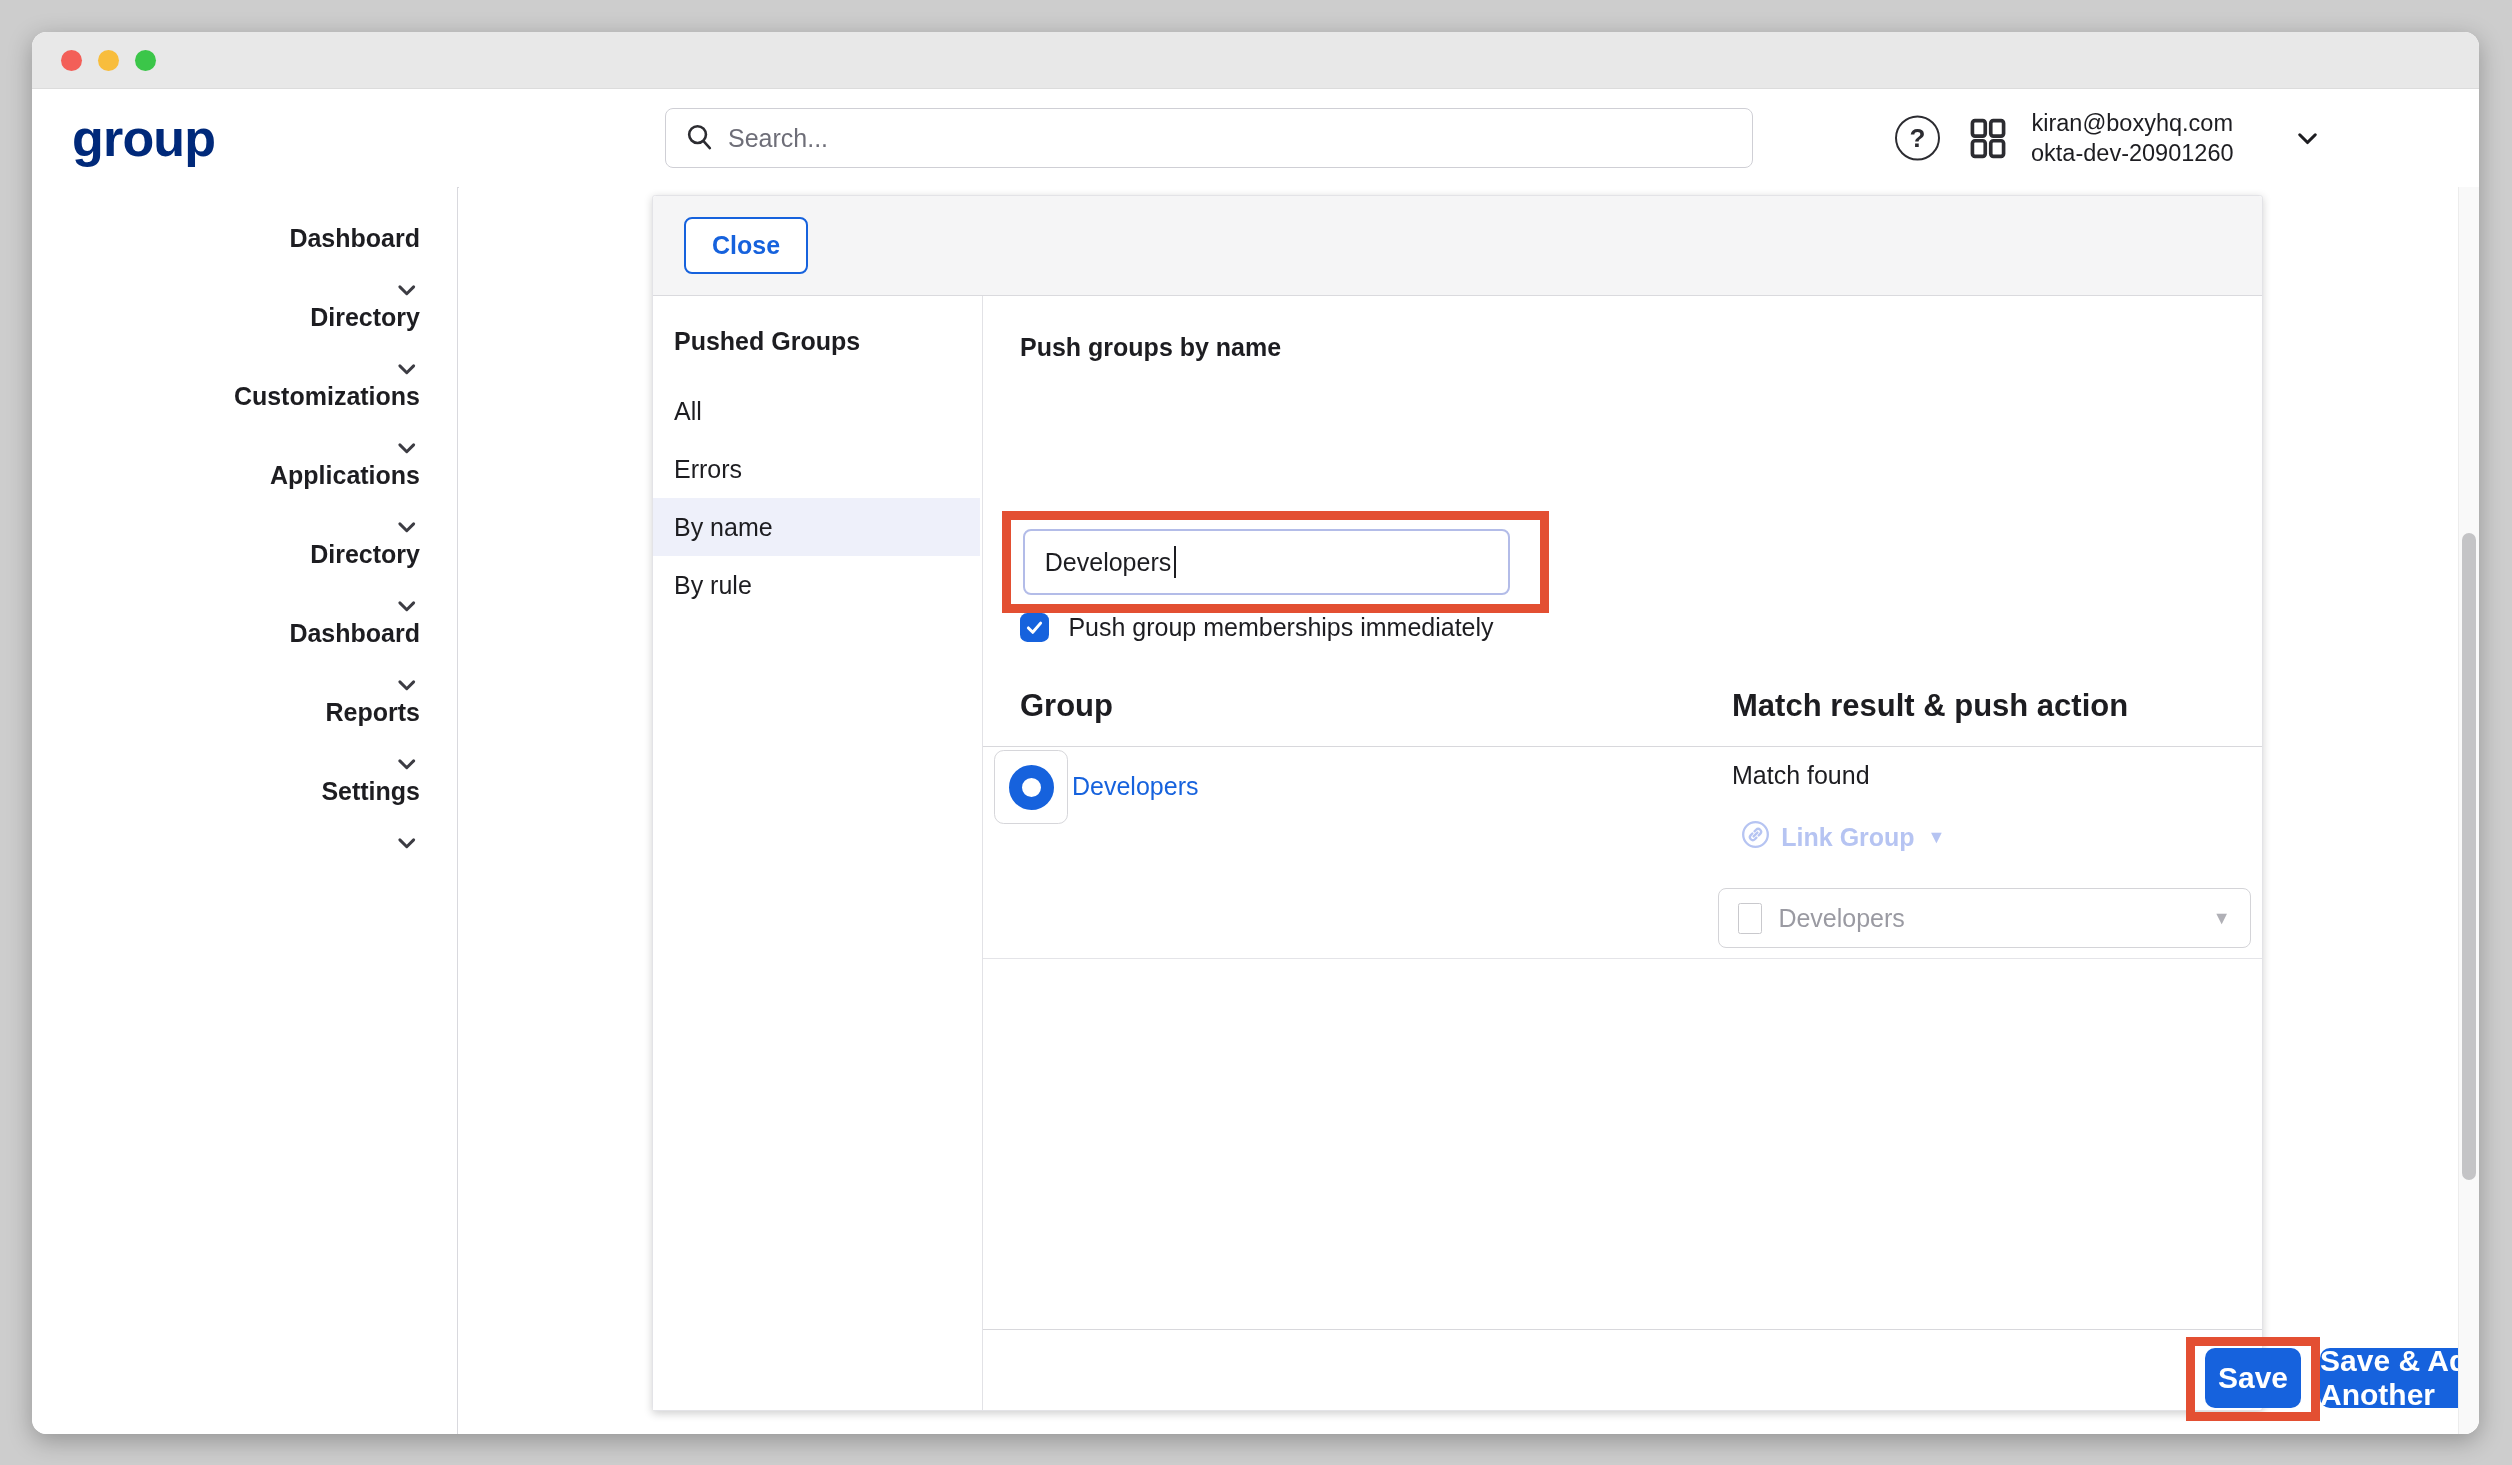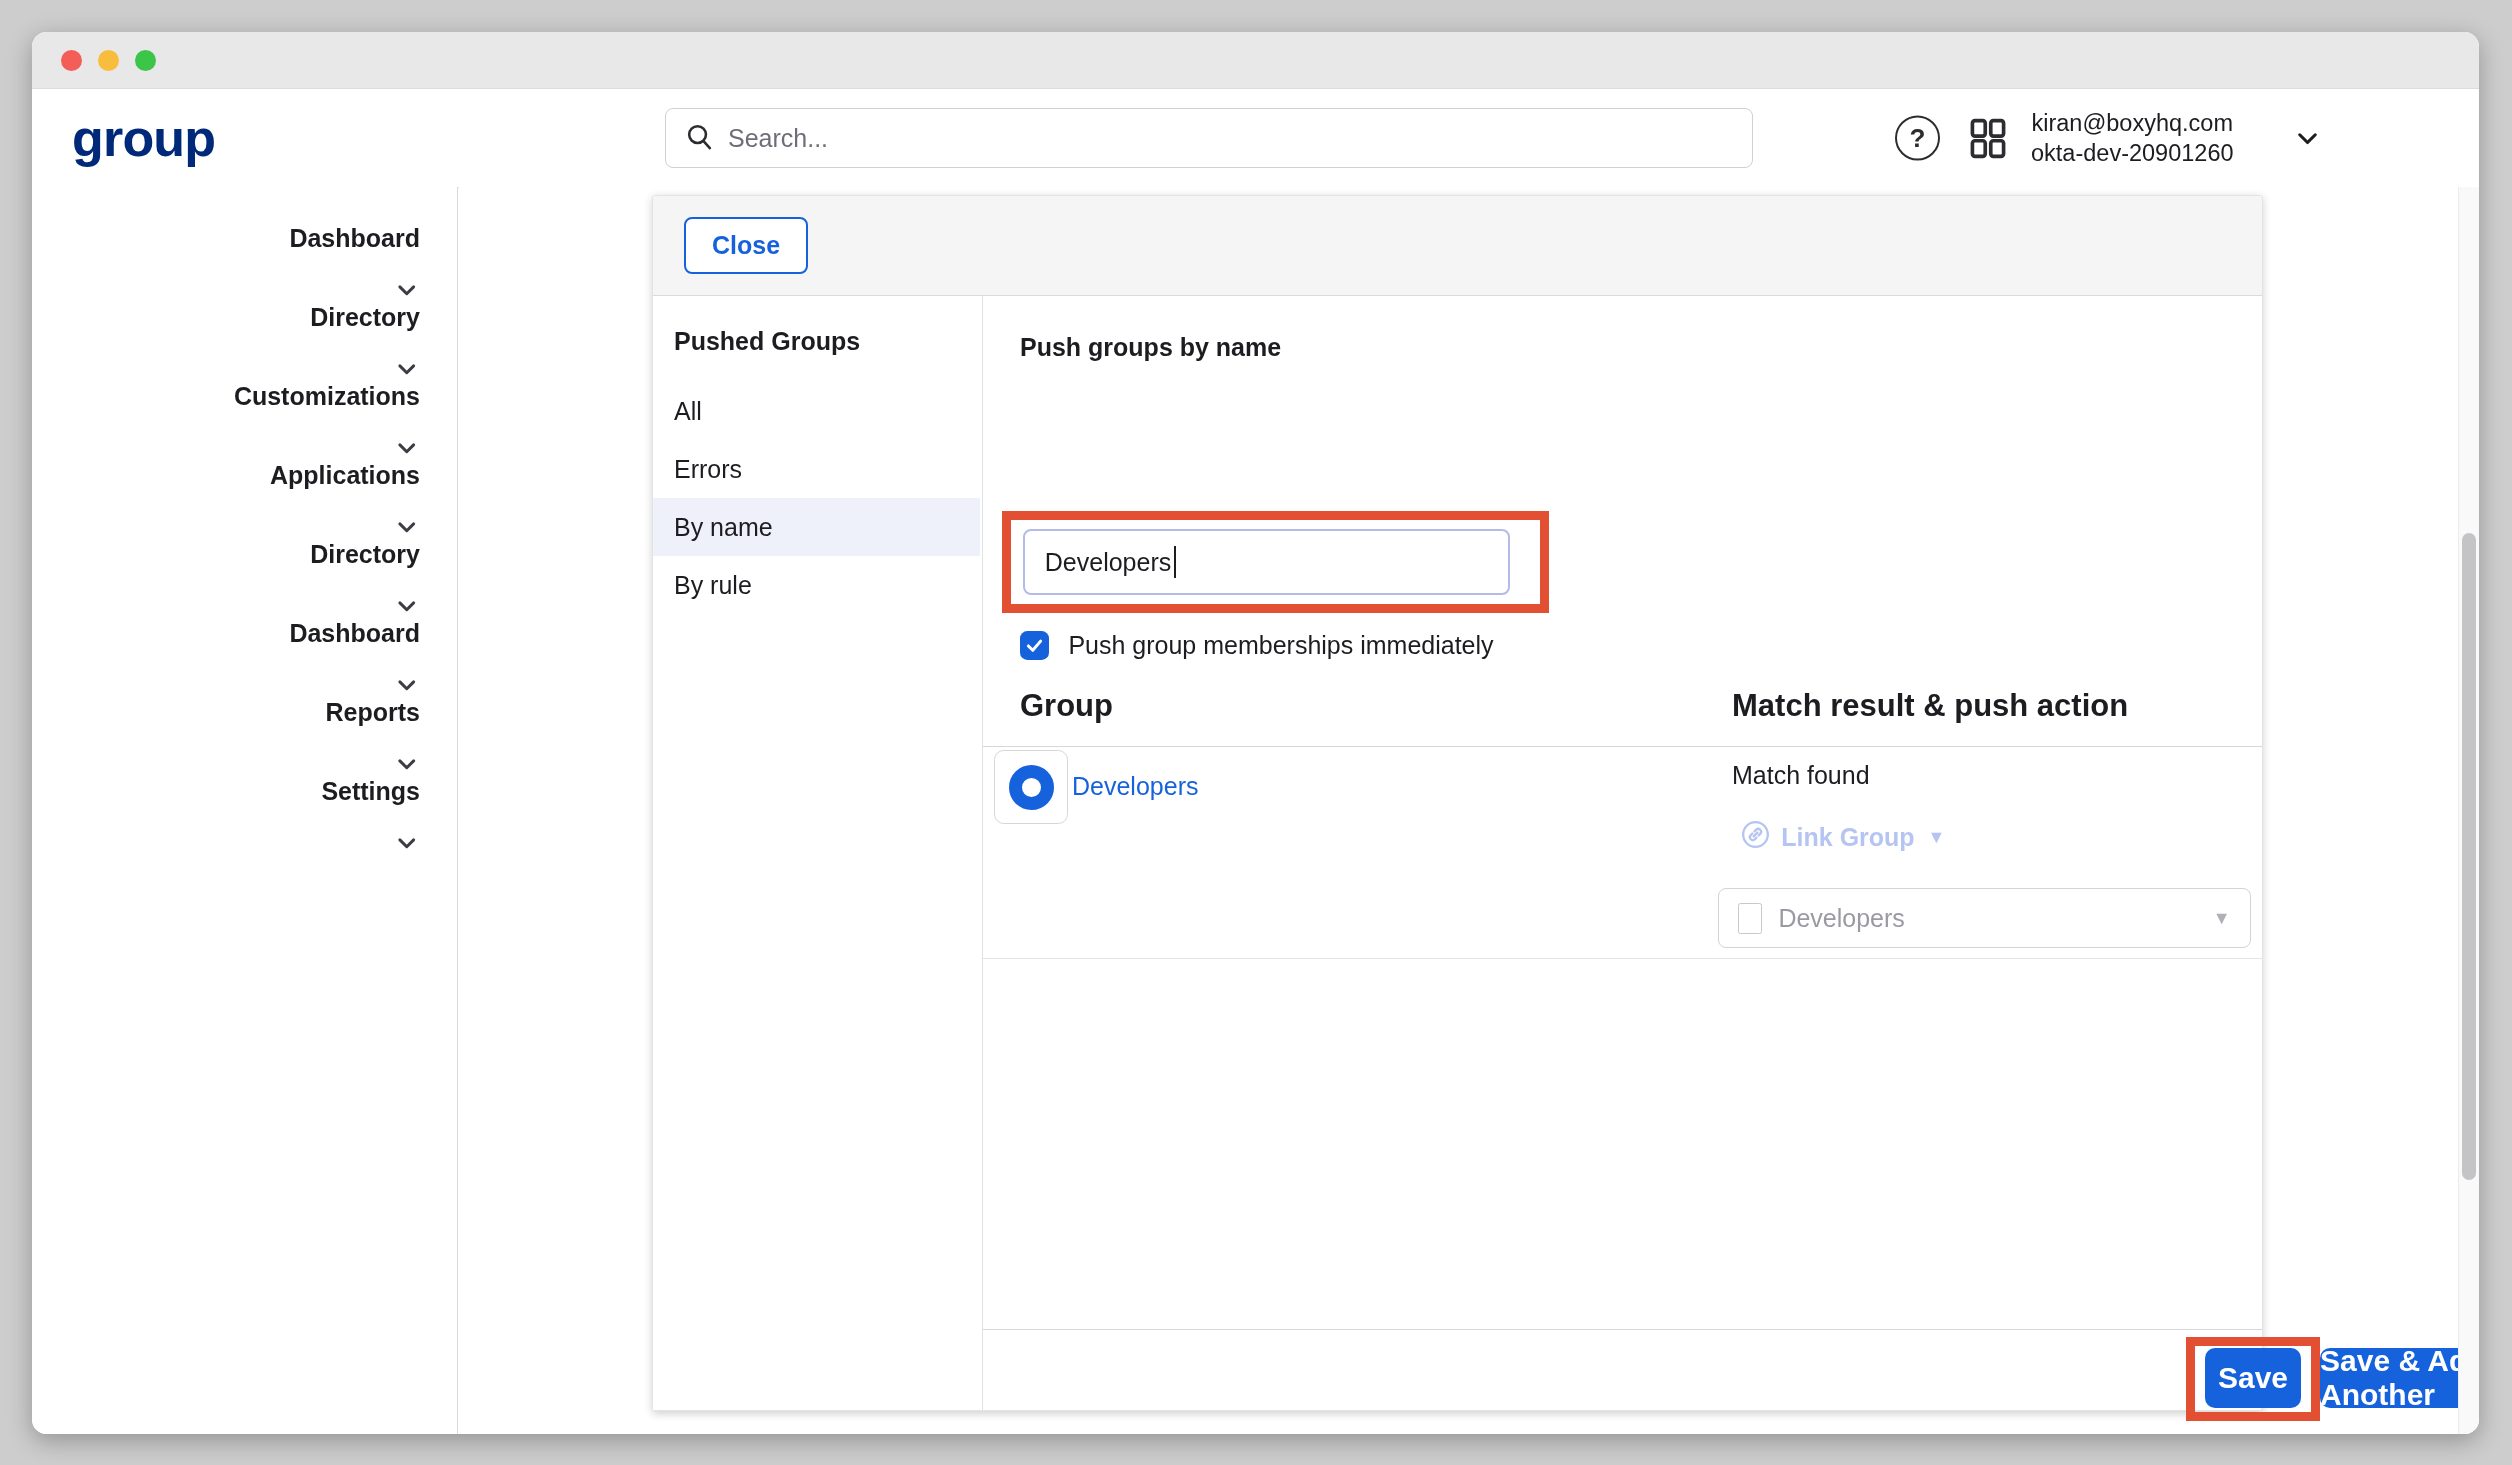--- a/index.html
+++ b/index.html
@@ -130,21 +130,21 @@
     display: flex; align-items: center; padding-left: 12px;
   }
   .group-input {
     width: 487px; height: 66px; background: #fff;
     border: 2.4px solid #b3bce8; border-radius: 8px;
     display: flex; align-items: center; padding-left: 19.4px;
     font-size: 25px; color: #1d1d21; cursor: text;
   }
   .caret { display: inline-block; width: 2.4px; height: 32px; background: #1d1d21; margin-left: 2.4px; }
 
-  .cbrow { position: absolute; left: 37px; top: 335px; display: flex; gap: 19.4px; }
+  .cbrow { position: absolute; left: 37px; top: 317px; display: flex; gap: 19.4px; }
   .checkbox {
     width: 29px; height: 29px; border-radius: 7.3px; background: #1662dd;
     display: flex; align-items: center; justify-content: center; cursor: pointer;
   }
   .checkbox svg { display: block; }
   .cbrow .lbl { font-size: 25px; }
 
   .th { position: absolute; font-size: 31px; font-weight: bold; top: 392px; }
   .th.c1 { left: 37px; }
   .th.c2 { left: 749px; }

